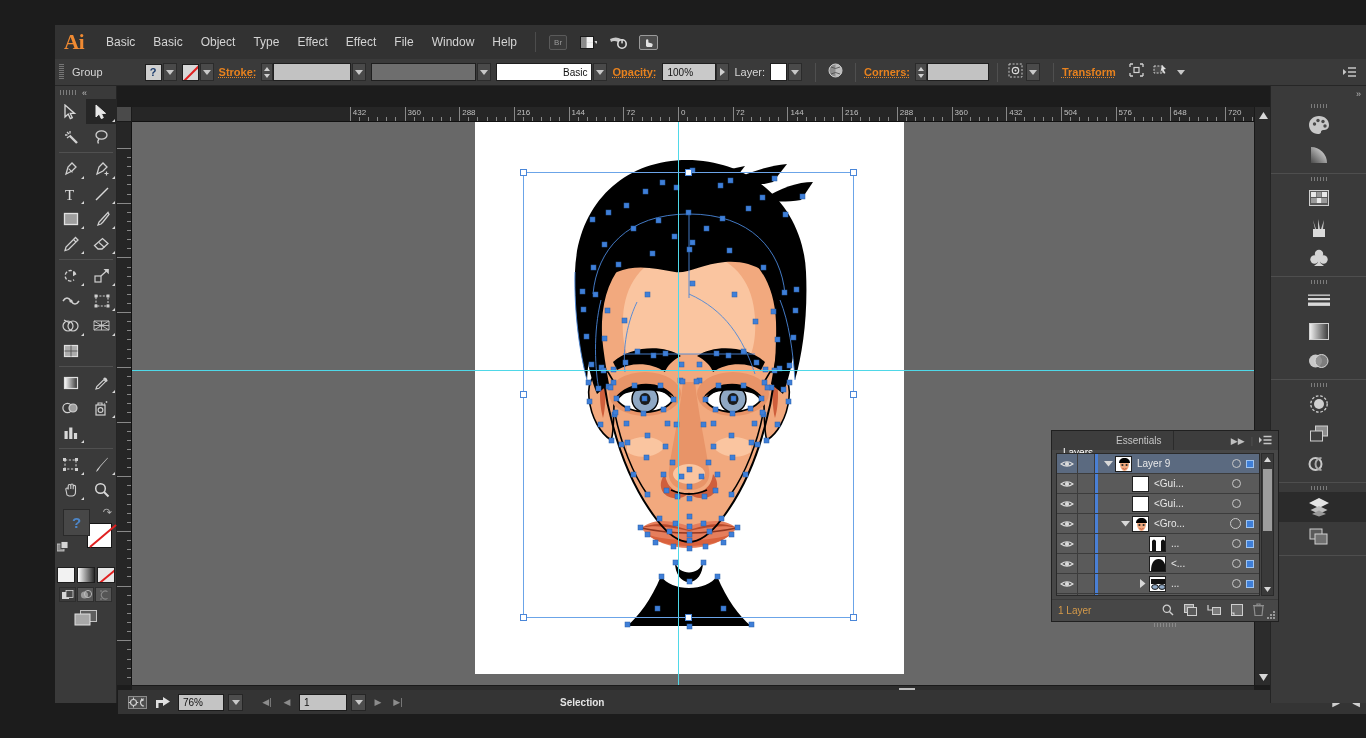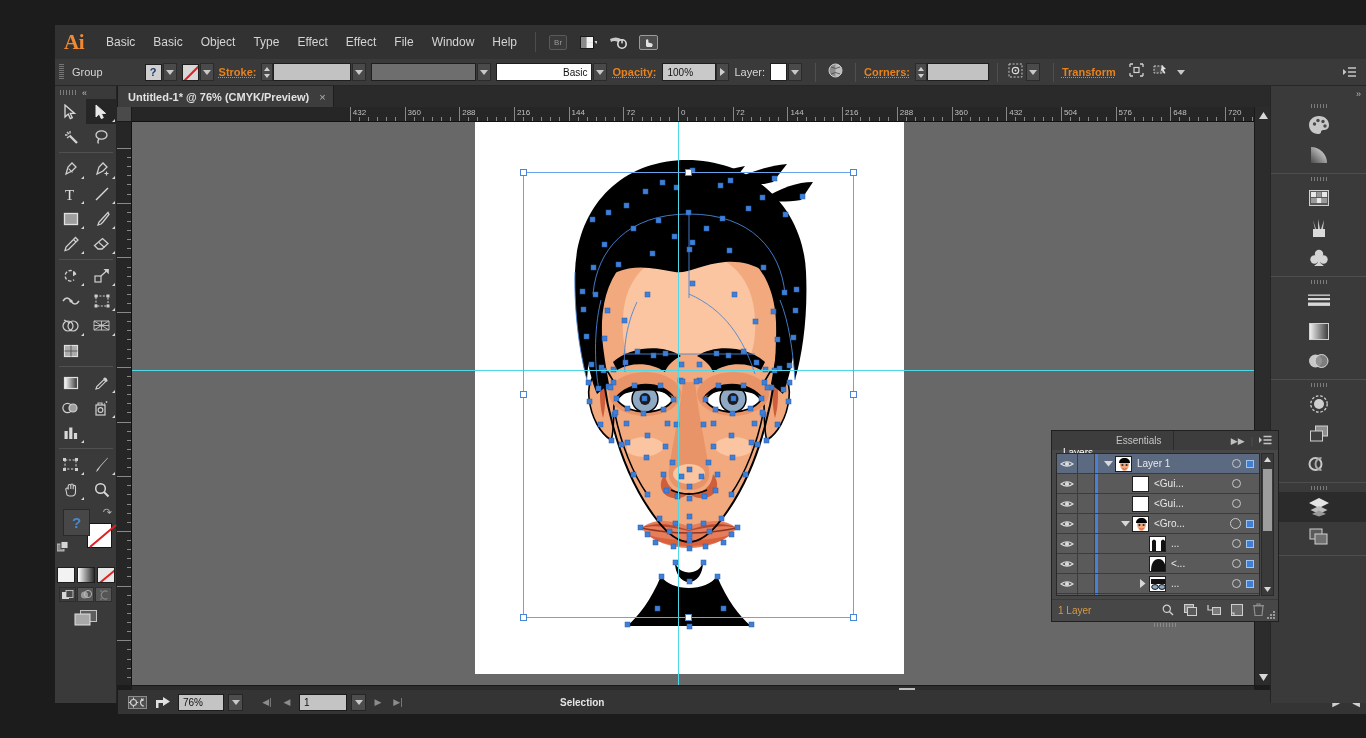--- a/index.html
+++ b/index.html
@@ -613,26 +613,20 @@
     </div>
     <span class="tri-dn" style="margin-left:4px"></span>
     <div class="panelmenu-ic">
       <svg width="14" height="12" viewBox="0 0 14 12">
         <path d="M5 2 L13 2 M5 6 L13 6 M5 10 L13 10" stroke="#c6c6c6" stroke-width="1.4"></path>
         <path d="M0 3 L3.5 6 L0 9 Z" fill="#c6c6c6"></path>
       </svg>
     </div>
   </div>
 
-  <div class="tabbar">
-    <div class="doctab">
-      <span class="doctab-title">Untitled-1* @ 76% (CMYK/Preview)</span>
-      <span class="doctab-x">×</span>
-    </div>
-  </div>
 
   <div class="toolpanel">
     <div class="tp-grip">
       <span class="tp-grip-dots"></span>
       <span class="tp-arrows">«</span>
     </div>
     <div class="toolgrid">
       <div class="tool">
         <svg width="13" height="16" viewBox="0 0 13 16">
             <path d="M1 1 L1 13 L4.2 10 L6.3 14.6 L8.3 13.7 L6.3 9.4 L10.6 9.4 Z" fill="none" stroke="#d8d8d8" stroke-width="1.3"></path>
@@ -1587,21 +1581,21 @@
             </svg>
           </span>
           <span class="l-thumb"><svg width="17" height="16" viewBox="0 0 17 16">
               <rect width="17" height="16" fill="#fff"></rect>
               <path d="M8.5 2 C11.5 2 13 4 13 7 C13 10.5 11 14 8.5 14 C6 14 4 10.5 4 7 C4 4 5.5 2 8.5 2Z" fill="#f2a97e"></path>
               <path d="M8.5 1 C12 1 14 3 14 6 L3 6 C3 3 5 1 8.5 1Z" fill="#000"></path>
               <circle cx="6.4" cy="8" r="1.1" fill="#2a2a2a"></circle>
               <circle cx="10.6" cy="8" r="1.1" fill="#2a2a2a"></circle>
               <path d="M6.5 11.5 Q8.5 13 10.5 11.5" stroke="#c0543a" stroke-width="1" fill="none"></path>
             </svg></span>
-          <span class="l-name">Layer 1</span>
+          <span class="l-name">Layer 9</span>
           <span class="l-right">
             <span class="l-circ"></span>
             <span class="l-sq"></span>
           </span>
         </div>
         <div class="lrow">
           <span class="l-eye">
             <svg width="14" height="10" viewBox="0 0 14 10">
               <path d="M1 5 Q7 0.5 13 5 Q7 9.5 1 5 Z" fill="none" stroke="#dcdcdc" stroke-width="1.1"></path>
               <circle cx="7" cy="5" r="2.1" fill="#dcdcdc"></circle>

